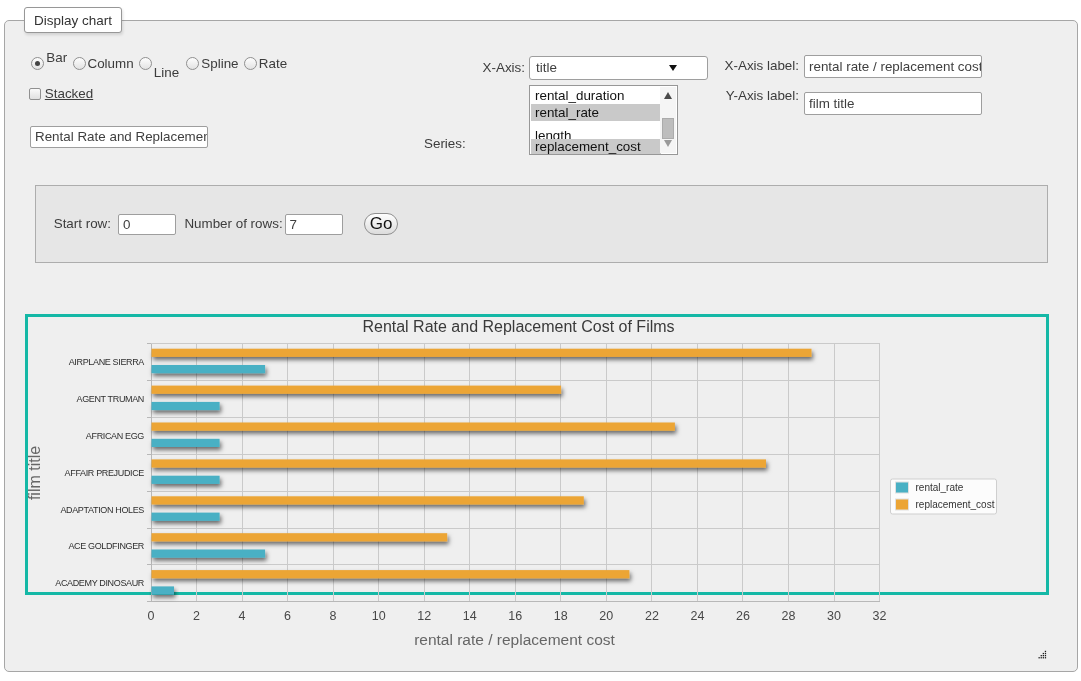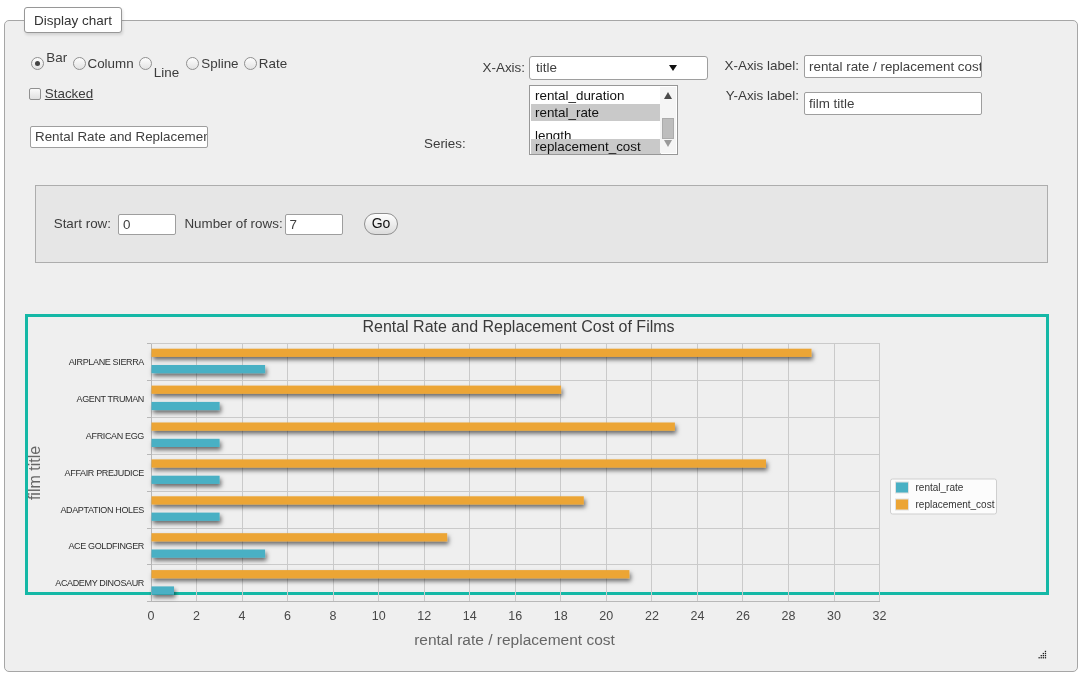--- a/index.html
+++ b/index.html
@@ -15,21 +15,21 @@
 #sel { left:529px; top:56px; width:179px; height:24px; line-height:22px; padding-left:6px; border-radius:3px; }
 #selarrow { left:669px; top:65px; width:0; height:0; border-left:4px solid transparent; border-right:4px solid transparent; border-top:6px solid #111; }
 #listbox { left:529px; top:85px; width:149px; height:70px; background:#fff; border:1px solid #979797; overflow:hidden; }
 .li { position:absolute; left:1px; width:130px; height:17.3px; font-size:13.4px; line-height:17.3px; padding-left:4px; color:#111; white-space:nowrap; overflow:hidden; }
 .li.on { background:#C9C9C9; }
 #sbar { position:absolute; right:1px; top:1px; width:16px; height:66px; background:#F5F5F5; }
 #sbup { position:absolute; top:5px; left:4px; width:0; height:0; border-left:4.5px solid transparent; border-right:4.5px solid transparent; border-bottom:7px solid #4a4a4a; }
 #sbth { position:absolute; top:31px; left:2px; width:12px; height:21px; background:#BDBDBD; border:1px solid #ababab; }
 #sbdn { position:absolute; bottom:6px; left:4px; width:0; height:0; border-left:4.5px solid transparent; border-right:4.5px solid transparent; border-top:7px solid #9a9a9a; }
 #innerbox { left:35px; top:185px; width:1013px; height:78px; border:1px solid #ADADAD; background:#E6E6E6; }
-#gobtn { left:364px; top:213px; width:34px; height:21.5px; border:1px solid #8f8f8f; border-radius:11px; background:linear-gradient(#fefefe,#dcdcdc); font-size:14px; color:#111; text-align:center; line-height:19.5px; }
+#gobtn { left:364px; top:213px; width:34px; height:21.5px; border:1px solid #8f8f8f; border-radius:11px; background:linear-gradient(#fefefe,#dcdcdc); font-size:17px; color:#111; text-align:center; line-height:19.5px; }
 #chartbox { left:24.5px; top:314px; width:1024px; height:281px; border:3px solid #14b8a6; }
 svg text { font-family:"Liberation Sans", sans-serif; }
 .cat { font-size:9px; fill:#2e2e2e; letter-spacing:-0.35px; text-anchor:end; }
 .num { font-size:12.5px; fill:#484848; text-anchor:middle; }
 .bo { fill:#ECA535; filter:url(#sh); }
 .bt { fill:#49B0C4; filter:url(#sh); }
 .leg { font-size:10px; fill:#333; }
 </style>
 </head>
 <body>

